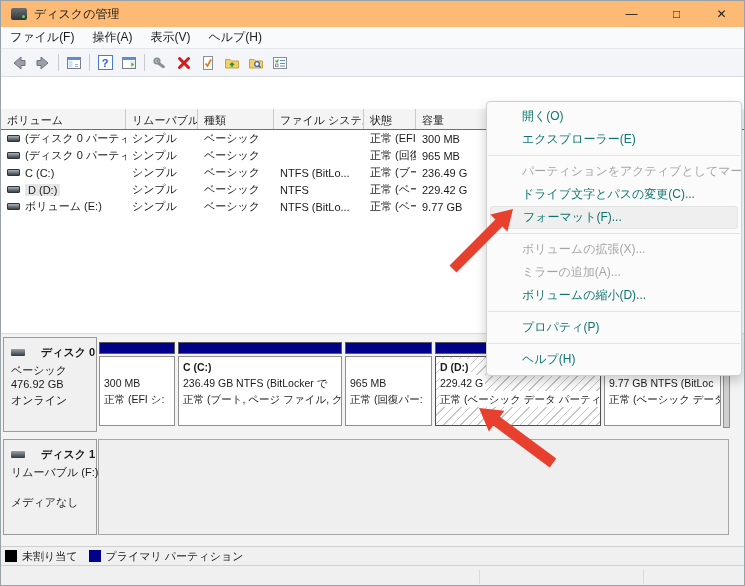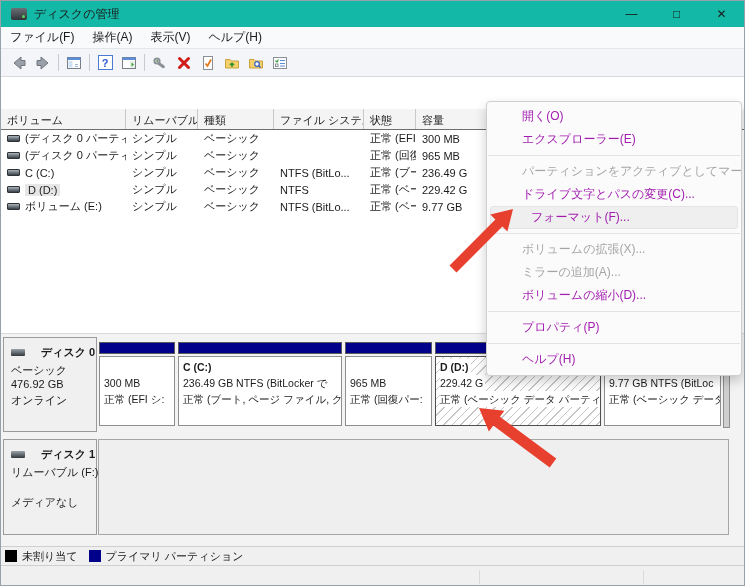--- a/index.html
+++ b/index.html
@@ -1,20 +1,20 @@
 <!DOCTYPE html>
 <html><head>
 <meta charset="utf-8">
 <style>
   * { margin:0; padding:0; box-sizing:border-box; font-family:"Liberation Sans",sans-serif; }
   html,body { width:745px; height:586px; background:#fff; }
   #window { position:relative; width:745px; height:586px; background:#ffffff; border:1px solid #98a0a8; overflow:hidden; }
 
   
-  .titlebar { position:absolute; top:0; left:0; right:0; height:26px; background:#14b8a6; display:flex; align-items:center; }
+  .titlebar { position:absolute; top:0; left:0; right:0; height:26px; background:#fdba74; display:flex; align-items:center; }
   .app-icon { position:relative; width:16px; height:12px; margin:0 7px 0 10px; background:linear-gradient(#6a7076,#2f3438); border-radius:2px; flex:0 0 auto; }
   .app-icon::after { content:""; position:absolute; right:2px; bottom:2px; width:3px; height:3px; background:#59d659; border-radius:50%; }
   .title-text { font-size:12px; color:#191919; }
   .win-controls { margin-left:auto; display:flex; height:100%; }
   .win-btn { width:45px; height:100%; display:flex; align-items:center; justify-content:center; font-size:12px; color:#1b1b1b; }
 
   
   .menubar { position:absolute; top:26px; left:0; right:0; height:22px; background:#f8fafc; border-bottom:1px solid #e4e7ea; display:flex; align-items:center; font-size:12px; color:#1b1b1b; }
   .menu-item { padding:2px 9px; }
 
@@ -55,23 +55,23 @@
   
   .legendbar { position:absolute; top:545px; left:0; right:0; height:19px; background:#f0f0f0; border-top:1px solid #cfcfcf; display:flex; align-items:center; gap:5px; padding-left:4px; font-size:11px; color:#1b1b1b; }
   .sw { width:12px; height:12px; flex:0 0 auto; }
   .sw-black { background:#000000; }
   .sw-navy { background:#00008b; margin-left:6px; }
   .statusbar { position:absolute; top:564px; left:0; right:0; height:22px; background:#f0f0f0; border-top:1px solid #cfcfcf; }
   .sb-div { position:absolute; top:4px; width:1px; height:14px; background:#dadada; }
 
   
   .context-menu { position:absolute; left:485px; top:100px; width:256px; background:#fbfbfb; border:1px solid #cfcfcf; border-radius:4px; box-shadow:0 5px 12px rgba(0,0,0,.20); padding:3px 0 4px 0; z-index:50; font-size:12px; }
-  .mi { height:23px; line-height:23px; padding-left:35px; white-space:nowrap; overflow:hidden; color:#a21caf; }
+  .mi { height:23px; line-height:23px; padding-left:35px; white-space:nowrap; overflow:hidden; color:#0f766e; }
   .mi.disabled { color:#a5a5a5; }
-  .mi.hovered { background:#efefef; margin:0 3px; border:1px solid #e4e4e4; border-radius:3px; padding-left:40px; line-height:21px; }
+  .mi.hovered { background:#efefef; margin:0 3px; border:1px solid #e4e4e4; border-radius:3px; padding-left:32px; line-height:21px; }
   .msep { height:1px; background:#e3e3e3; margin:4px 1px; }
 
   
   .arrows { position:absolute; left:0; top:0; z-index:60; pointer-events:none; }
 </style>
 </head>
 <body>
 
 <div id="window">
 

